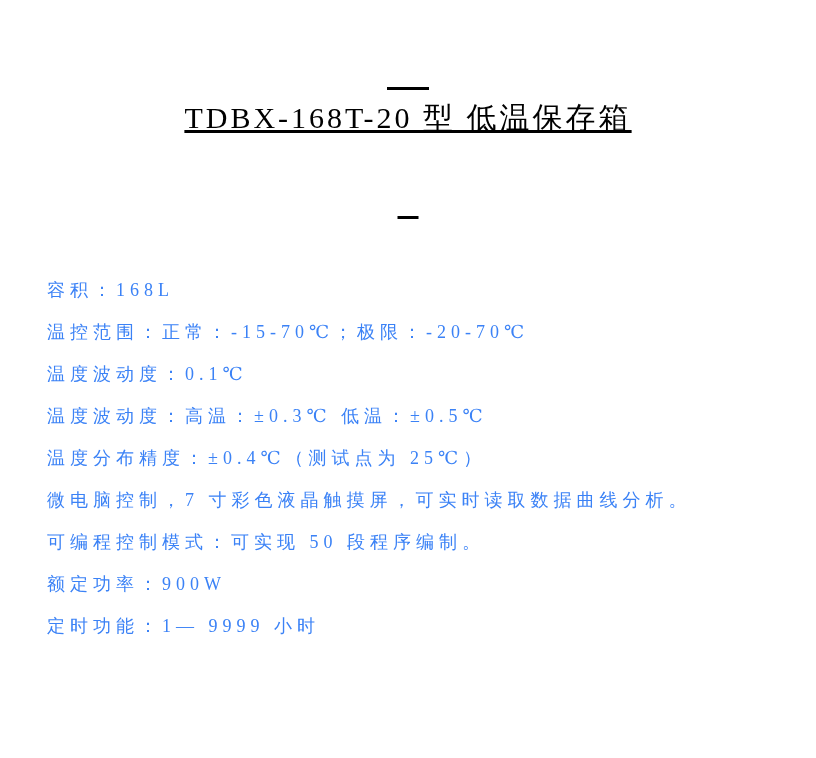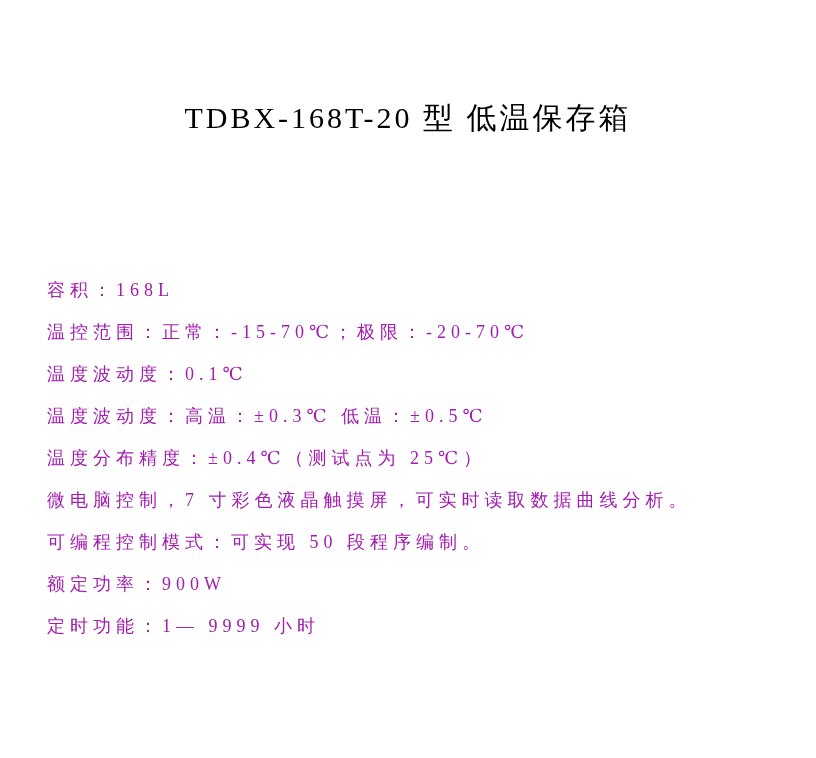--- a/index.html
+++ b/index.html
@@ -21,32 +21,33 @@
     box-sizing: border-box;
     padding-top: 10px;
   }
   .doc-title {
     text-align: center;
     font-size: 30px;
     line-height: 43px;
     letter-spacing: 3px;
     color: #000000;
     white-space: pre;
+    text-decoration: underline;
   }
   .doc-body {
     margin-top: 56px;
     padding-left: 47px;
     padding-right: 40px;
   }
   .spec-line {
     margin: 0 0 23px 0;
     font-size: 18px;
     line-height: 19px;
     letter-spacing: 5px;
-    color: #a21caf;
+    color: #3b82f6;
     white-space: pre;
   }
 </style>
 </head>
 <body>
 
 <div class="page">
   <div class="doc-title">
     <div>TDBX-168T-20 型 低温保存箱</div>
   </div>

